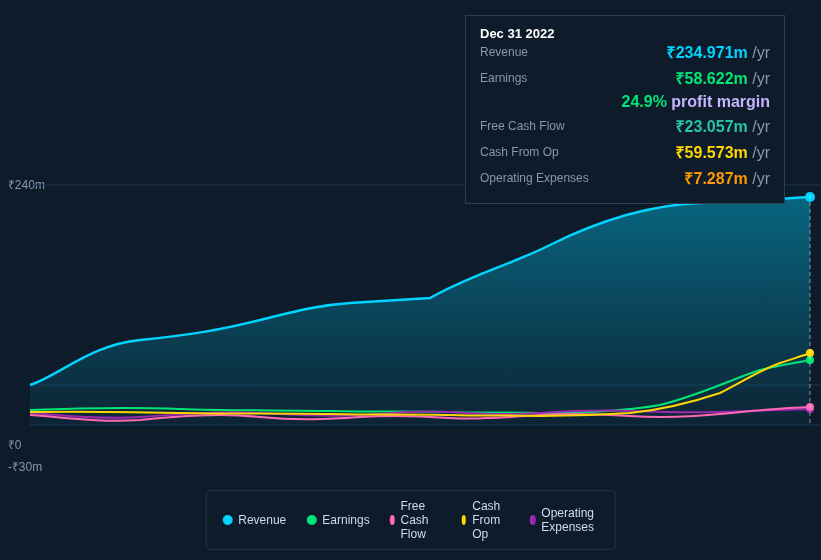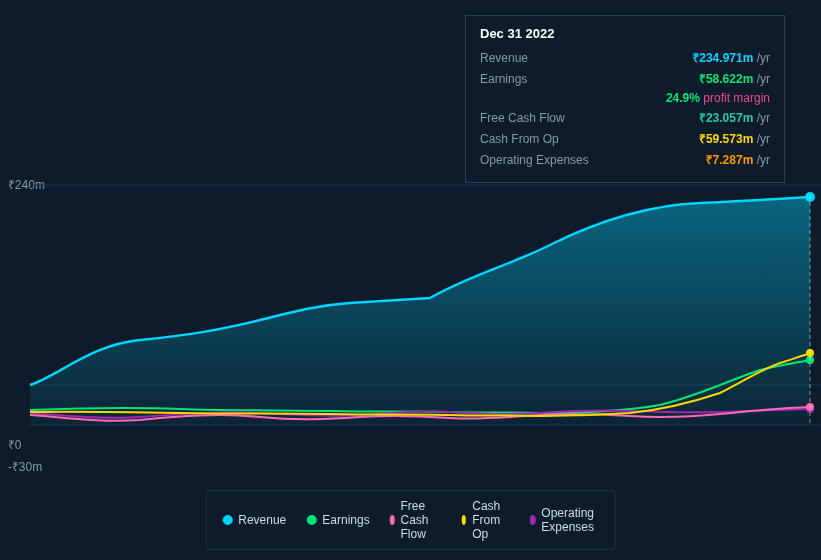--- a/index.html
+++ b/index.html
@@ -26,38 +26,37 @@
       border: 1px solid #2a3f55;
       padding: 10px 14px;
       z-index: 10;
       min-width: 320px;
     }
 
     .tooltip-date {
       color: #ffffff;
       font-size: 13px;
       font-weight: bold;
-      margin-bottom: 8px;
     }
 
     .tooltip-row {
       display: flex;
       justify-content: space-between;
       align-items: center;
       margin-bottom: 4px;
     }
 
     .tooltip-label {
       color: #8899aa;
       font-size: 12px;
       min-width: 130px;
     }
 
     .tooltip-value {
-      font-size: 12px;
+      font-size: 16px;
       font-weight: bold;
     }
 
     .tooltip-value.cyan { color: #00d4ff; }
     .tooltip-value.green { color: #00e676; }
     .tooltip-value.teal { color: #26c6a6; text-align: right; }
     .tooltip-value.yellow { color: #ffd700; }
     .tooltip-value.orange { color: #ff9800; }
 
     .y-axis-label {
@@ -135,21 +134,21 @@
     <div class="tooltip-row">
       <span class="tooltip-label">Revenue</span>
       <span class="tooltip-value cyan">₹234.971m <span style="color:#8899aa;font-weight:normal">/yr</span></span>
     </div>
     <div class="tooltip-row">
       <span class="tooltip-label">Earnings</span>
       <span class="tooltip-value green">₹58.622m <span style="color:#8899aa;font-weight:normal">/yr</span></span>
     </div>
     <div class="tooltip-row">
       <span class="tooltip-label"></span>
-      <span class="tooltip-value green">24.9% <span style="color:#ec4899;font-weight:normal">profit margin</span></span>
+      <span class="tooltip-value green">24.9% <span style="color:#c4b5fd;font-weight:bold">profit margin</span></span>
     </div>
     <div class="tooltip-row">
       <span class="tooltip-label">Free Cash Flow</span>
       <span class="tooltip-value teal">₹23.057m <span style="color:#8899aa;font-weight:normal">/yr</span></span>
     </div>
     <div class="tooltip-row">
       <span class="tooltip-label">Cash From Op</span>
       <span class="tooltip-value yellow">₹59.573m <span style="color:#8899aa;font-weight:normal">/yr</span></span>
     </div>
     <div class="tooltip-row">

